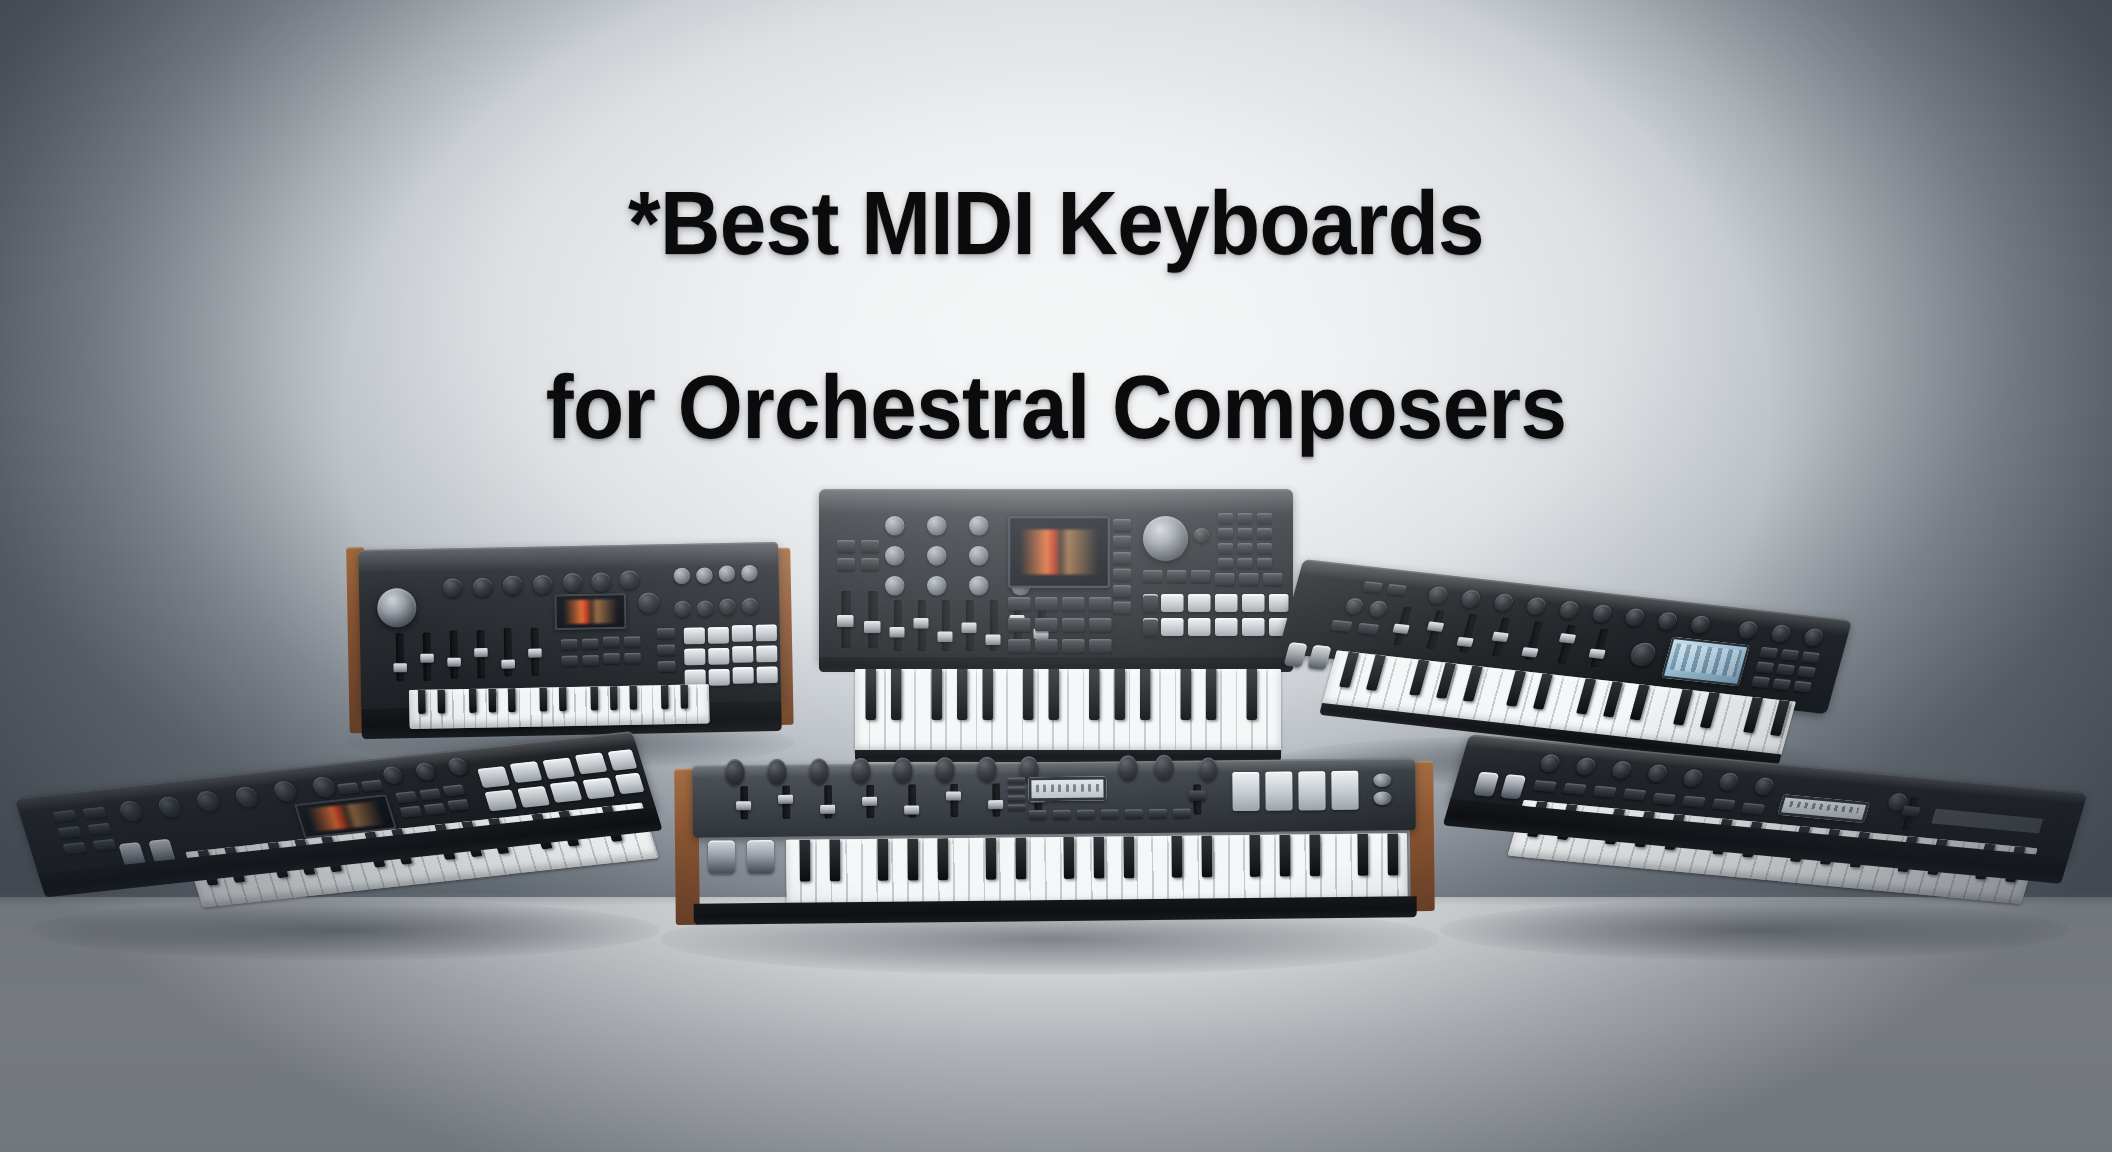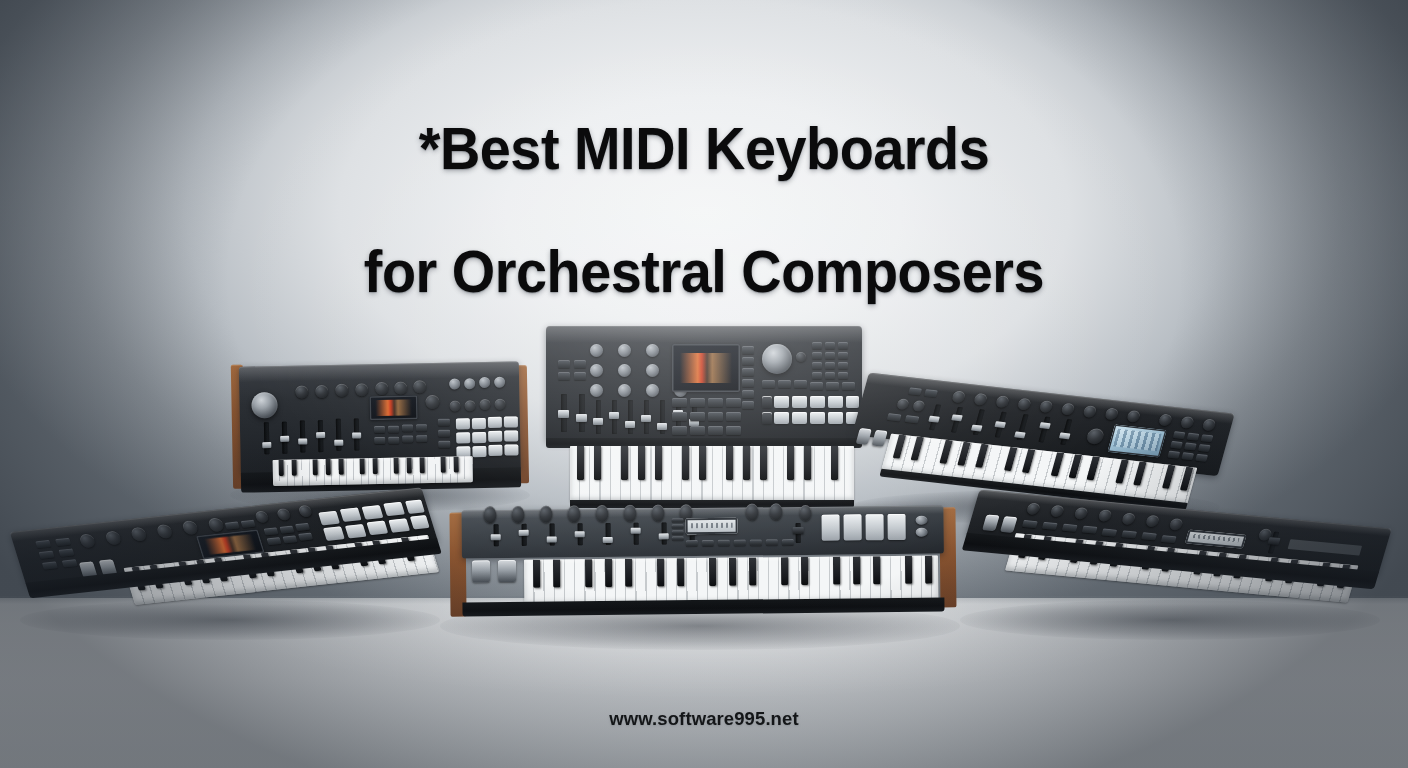--- a/index.html
+++ b/index.html
@@ -810,15 +810,14 @@
     <div class="front-edge" style="left:12px; top:100px; width:482px; height:14px;"></div>
   </div>
 
   <div class="bg-wall-vignette"></div>
 
   <div class="headline">
     <span class="l1">*Best MIDI Keyboards</span>
     <span class="l2">for Orchestral Composers</span>
   </div>
 
-  <div class="footer-url">www.software995.net</div>
 
 </div>
 
 </body></html>

